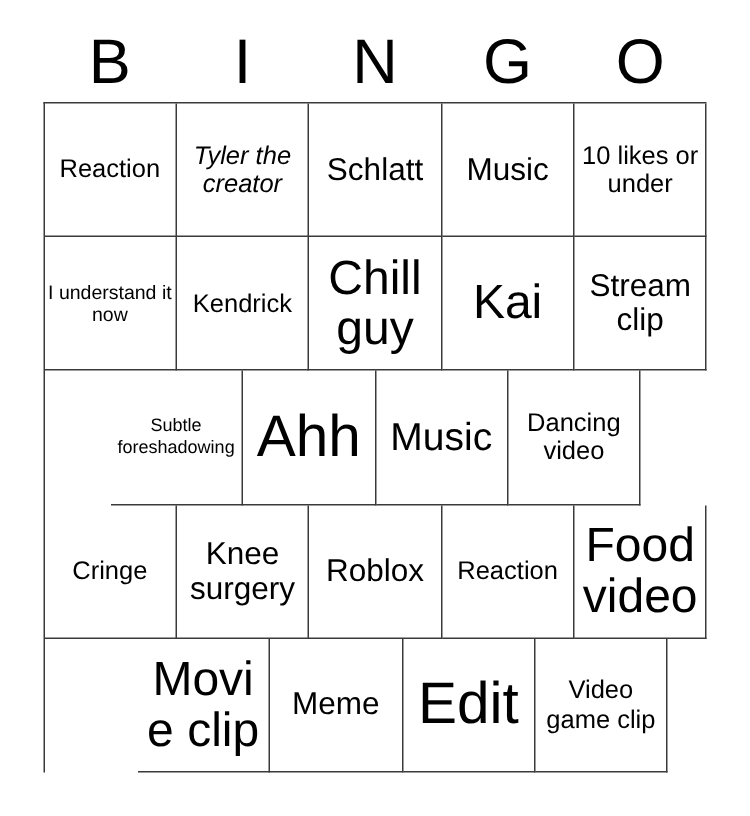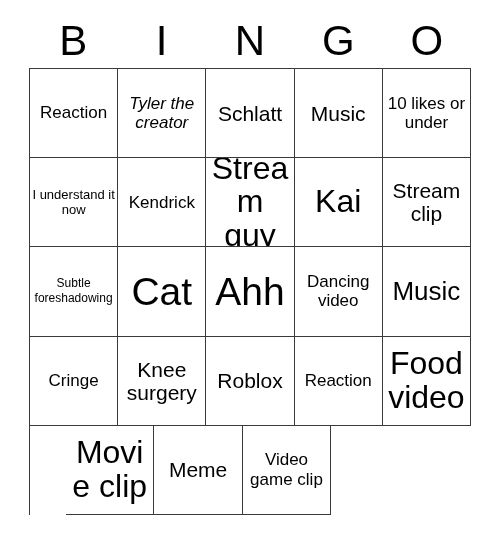--- a/index.html
+++ b/index.html
@@ -43,20 +43,21 @@
   }
 
   
   .grid {
     width: 442px;
     border-top: 1px solid #3a3a3a;
     border-left: 1px solid #3a3a3a;
     box-sizing: border-box;
     display: flex;
     flex-direction: column;
+    align-items: center;
   }
   .grid-row {
     display: flex;
     height: 89.2px;
   }
   .cell {
     width: 88.4px;
     box-sizing: border-box;
     border-right: 1px solid #3a3a3a;
     border-bottom: 1px solid #3a3a3a;
@@ -118,45 +119,42 @@
     </div>
 
     <div class="grid-row">
       <div class="cell" style="border-right-color: rgb(58, 58, 58); border-bottom-color: rgb(58, 58, 58);">
           <span class="cell-text fs-xs">I understand it now</span>
         </div>
       <div class="cell" style="border-right-color: rgb(58, 58, 58); border-bottom-color: rgb(58, 58, 58);">
           <span class="cell-text fs-sm">Kendrick</span>
         </div>
       <div class="cell" style="border-right-color: rgb(58, 58, 58); border-bottom-color: rgb(58, 58, 58);">
-          <span class="cell-text fs-xl">Stream guy</span>
+          <span class="cell-text fs-xl">Chill guy</span>
         </div>
       <div class="cell" style="border-right-color: rgb(58, 58, 58); border-bottom-color: rgb(58, 58, 58);">
           <span class="cell-text fs-xl">Kai</span>
         </div>
       <div class="cell" style="border-right-color: rgb(58, 58, 58); border-bottom-color: rgb(58, 58, 58);">
           <span class="cell-text fs-md">Stream clip</span>
         </div>
     </div>
 
     <div class="grid-row">
       <div class="cell" style="border-right-color: rgb(58, 58, 58); border-bottom-color: rgb(58, 58, 58);">
           <span class="cell-text fs-xxs">Subtle foreshadowing</span>
         </div>
       <div class="cell" style="border-right-color: rgb(58, 58, 58); border-bottom-color: rgb(58, 58, 58);">
-          <span class="cell-text fs-xxl">Cat</span>
-        </div>
-      <div class="cell" style="border-right-color: rgb(58, 58, 58); border-bottom-color: rgb(58, 58, 58);">
           <span class="cell-text fs-xxl">Ahh</span>
         </div>
       <div class="cell" style="border-right-color: rgb(58, 58, 58); border-bottom-color: rgb(58, 58, 58);">
-          <span class="cell-text fs-sm">Dancing video</span>
+          <span class="cell-text fs-lg">Music</span>
         </div>
       <div class="cell" style="border-right-color: rgb(58, 58, 58); border-bottom-color: rgb(58, 58, 58);">
-          <span class="cell-text fs-lg">Music</span>
+          <span class="cell-text fs-sm">Dancing video</span>
         </div>
     </div>
 
     <div class="grid-row">
       <div class="cell" style="border-right-color: rgb(58, 58, 58); border-bottom-color: rgb(58, 58, 58);">
           <span class="cell-text fs-sm">Cringe</span>
         </div>
       <div class="cell" style="border-right-color: rgb(58, 58, 58); border-bottom-color: rgb(58, 58, 58);">
           <span class="cell-text fs-md">Knee surgery</span>
         </div>
@@ -172,18 +170,21 @@
     </div>
 
     <div class="grid-row">
       <div class="cell" style="border-right-color: rgb(58, 58, 58); border-bottom-color: rgb(58, 58, 58); margin-left: 36px;">
           <span class="cell-text fs-xl">Movie clip</span>
         </div>
       <div class="cell" style="border-right-color: rgb(58, 58, 58); border-bottom-color: rgb(58, 58, 58);">
           <span class="cell-text fs-md">Meme</span>
         </div>
       <div class="cell" style="border-right-color: rgb(58, 58, 58); border-bottom-color: rgb(58, 58, 58);">
+          <span class="cell-text fs-xxl">Edit</span>
+        </div>
+      <div class="cell" style="border-right-color: rgb(58, 58, 58); border-bottom-color: rgb(58, 58, 58);">
           <span class="cell-text fs-sm">Video game clip</span>
         </div>
     </div>
 
   </div>
 </div>
 
 </body></html>

